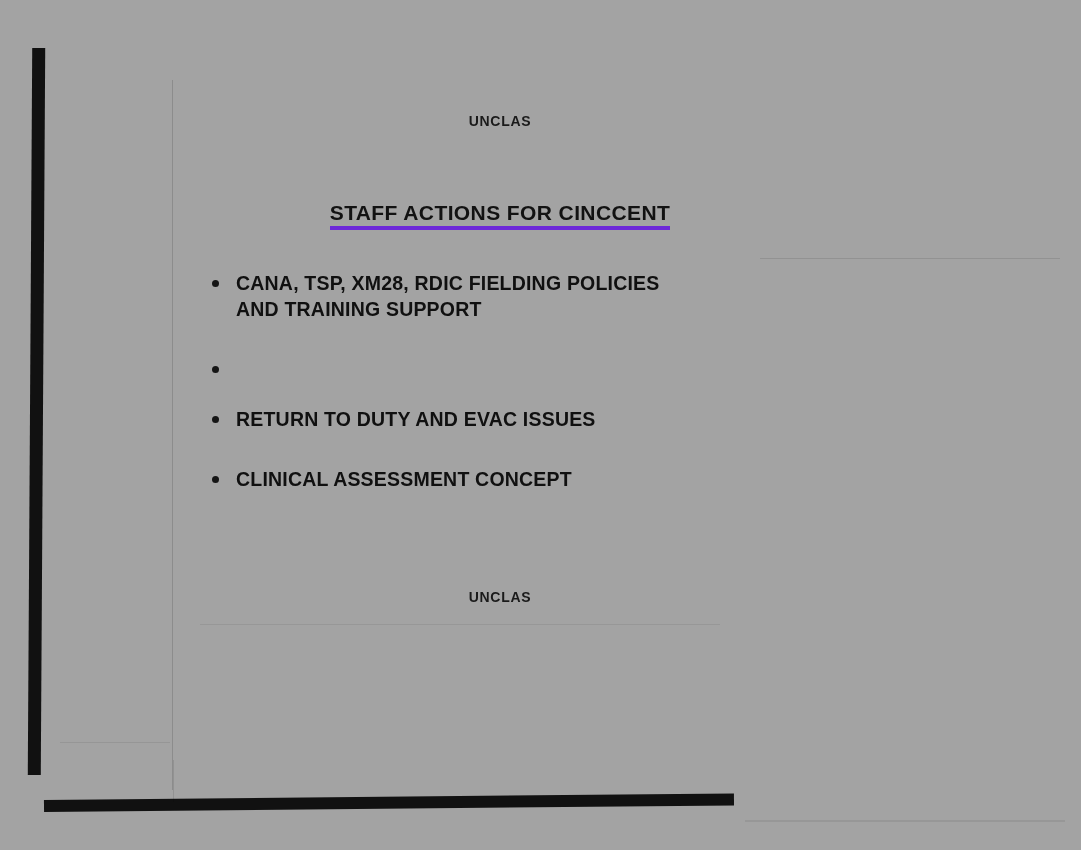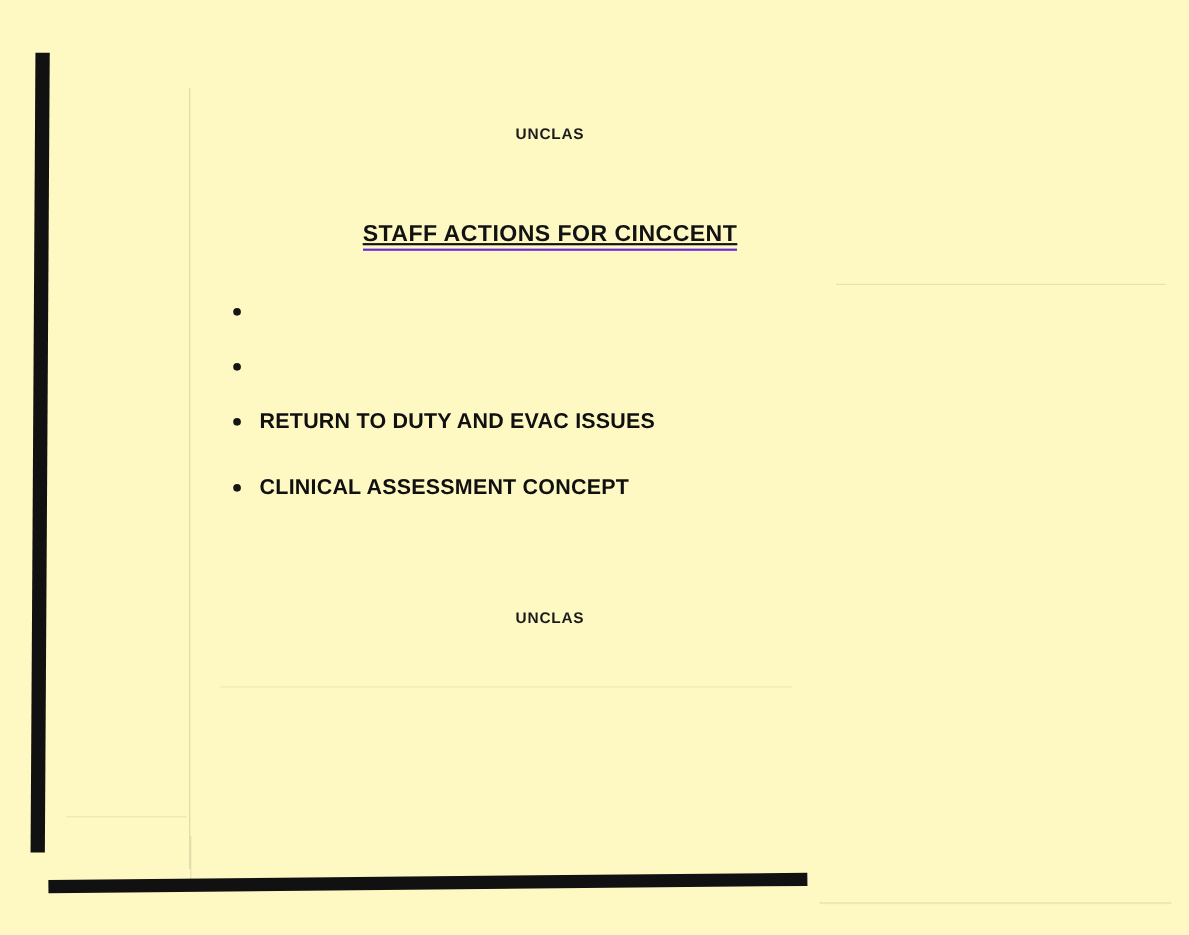--- a/index.html
+++ b/index.html
@@ -13,21 +13,21 @@
     font-family: "Liberation Sans", sans-serif;
     color: #000000;
     position: relative;
     overflow: hidden;
   }
 
   
   .page {
     position: absolute;
     inset: 0;
-    background: #fef9c3;
+    background: #a3a3a3;
   }
 
   
   .frame-left {
     position: absolute;
     left: 30px;
     top: 48px;
     width: 13px;
     height: 727px;
     background: #111111;
@@ -117,23 +117,22 @@
 
   .slide-title {
     text-align: center;
     font-size: 21px;
     font-weight: bold;
     letter-spacing: 0.4px;
     margin-top: 72px;
     color: #121212;
   }
   .slide-title span {
-    border-bottom: 2px solid #6d28d9;
+    border-bottom: 4px solid #6d28d9;
     padding-bottom: 2px;
-    text-decoration: underline;
   }
 
   .bullets {
     margin: 46px 0 0 0;
     padding: 0;
     list-style: none;
   }
   .bullet {
     display: flex;
     align-items: flex-start;
@@ -180,20 +179,22 @@
 
     <div class="classification top">UNCLAS</div>
 
     <div class="slide-title">
       <span>STAFF ACTIONS FOR CINCCENT</span>
     </div>
 
     <ul class="bullets">
       <li class="bullet">
         <span class="dot"></span>
+        <span class="text">CANA, TSP, XM28, RDIC FIELDING POLICIES
+AND TRAINING SUPPORT</span>
       </li>
       <li class="bullet">
         <span class="dot"></span>
       </li>
       <li class="bullet">
         <span class="dot"></span>
         <span class="text">RETURN TO DUTY AND EVAC ISSUES</span>
       </li>
       <li class="bullet">
         <span class="dot"></span>

